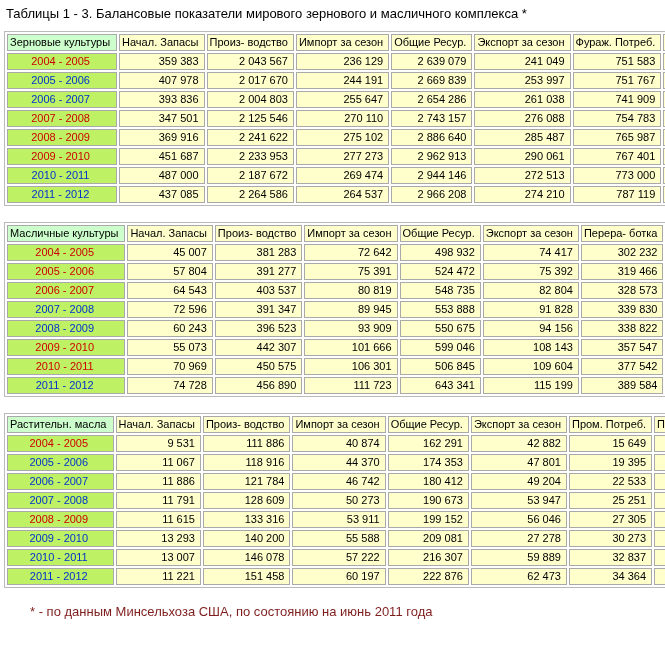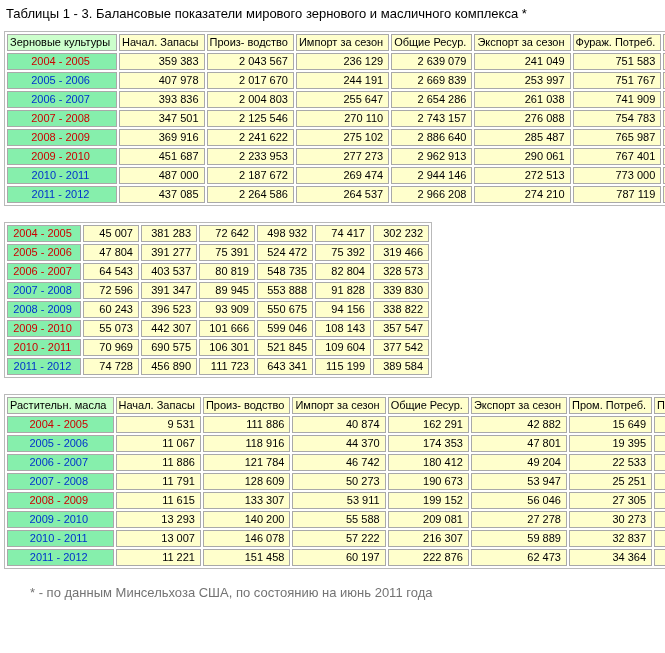--- a/index.html
+++ b/index.html
@@ -48,34 +48,34 @@
     padding: 2px 2px;
     height: 30px;
     vertical-align: middle;
   }
   td.hdr.first-col {
     background: #ccffcc;
     text-align: left;
     padding-right: 6px;
   }
   td.year {
-    background: #86efac;
+    background: #bef264;
     text-align: center;
     padding: 1px 2px;
   }
   td.num {
     background: #ffffcc;
     text-align: right;
   }
   .up   { color: #cc0000; }
   .down { color: #0033cc; }
   .footnote {
     font-size: 13px;
     line-height: 15px;
-    color: #737373;
+    color: #7f1d1d;
     padding-left: 26px;
     margin-top: 8px;
     white-space: nowrap;
   }
 </style>
 </head>
 <body>
 
 <div id="page">
   <div class="title">Таблицы 1 - 3. Балансовые показатели мирового зернового и масличного комплекса *</div>
@@ -197,31 +197,47 @@
         <col style="width: 74px;">
         <col style="width: 56px;">
         <col style="width: 56px;">
         <col style="width: 56px;">
         <col style="width: 56px;">
         <col style="width: 56px;">
         <col style="width: 56px;">
       </colgroup>
       <tbody>
         <tr>
+          <td class="hdr first-col">Масличные
+культуры</td>
+          <td class="hdr">Начал.
+Запасы</td>
+          <td class="hdr">Произ-
+водство</td>
+          <td class="hdr">Импорт
+за сезон</td>
+          <td class="hdr">Общие
+Ресур.</td>
+          <td class="hdr">Экспорт
+за сезон</td>
+          <td class="hdr">Перера-
+ботка</td>
+        </tr>
+        <tr>
           <td class="year up">2004 - 2005</td>
           <td class="num">45 007</td>
           <td class="num">381 283</td>
           <td class="num">72 642</td>
           <td class="num">498 932</td>
           <td class="num">74 417</td>
           <td class="num">302 232</td>
         </tr>
         <tr>
           <td class="year up">2005 - 2006</td>
-          <td class="num">47 804</td>
+          <td class="num">57 804</td>
           <td class="num">391 277</td>
           <td class="num">75 391</td>
           <td class="num">524 472</td>
           <td class="num">75 392</td>
           <td class="num">319 466</td>
         </tr>
         <tr>
           <td class="year up">2006 - 2007</td>
           <td class="num">64 543</td>
           <td class="num">403 537</td>
@@ -253,23 +269,23 @@
           <td class="num">55 073</td>
           <td class="num">442 307</td>
           <td class="num">101 666</td>
           <td class="num">599 046</td>
           <td class="num">108 143</td>
           <td class="num">357 547</td>
         </tr>
         <tr>
           <td class="year up">2010 - 2011</td>
           <td class="num">70 969</td>
-          <td class="num">690 575</td>
+          <td class="num">450 575</td>
           <td class="num">106 301</td>
-          <td class="num">521 845</td>
+          <td class="num">506 845</td>
           <td class="num">109 604</td>
           <td class="num">377 542</td>
         </tr>
         <tr>
           <td class="year down">2011 - 2012</td>
           <td class="num">74 728</td>
           <td class="num">456 890</td>
           <td class="num">111 723</td>
           <td class="num">643 341</td>
           <td class="num">115 199</td>
@@ -343,21 +359,21 @@
           <td class="num">128 609</td>
           <td class="num">50 273</td>
           <td class="num">190 673</td>
           <td class="num">53 947</td>
           <td class="num">25 251</td>
           <td class="num">98 759</td>
         </tr>
         <tr>
           <td class="year up">2008 - 2009</td>
           <td class="num">11 615</td>
-          <td class="num">133 307</td>
+          <td class="num">133 316</td>
           <td class="num">53 911</td>
           <td class="num">199 152</td>
           <td class="num">56 046</td>
           <td class="num">27 305</td>
           <td class="num">101 396</td>
         </tr>
         <tr>
           <td class="year down">2009 - 2010</td>
           <td class="num">13 293</td>
           <td class="num">140 200</td>

